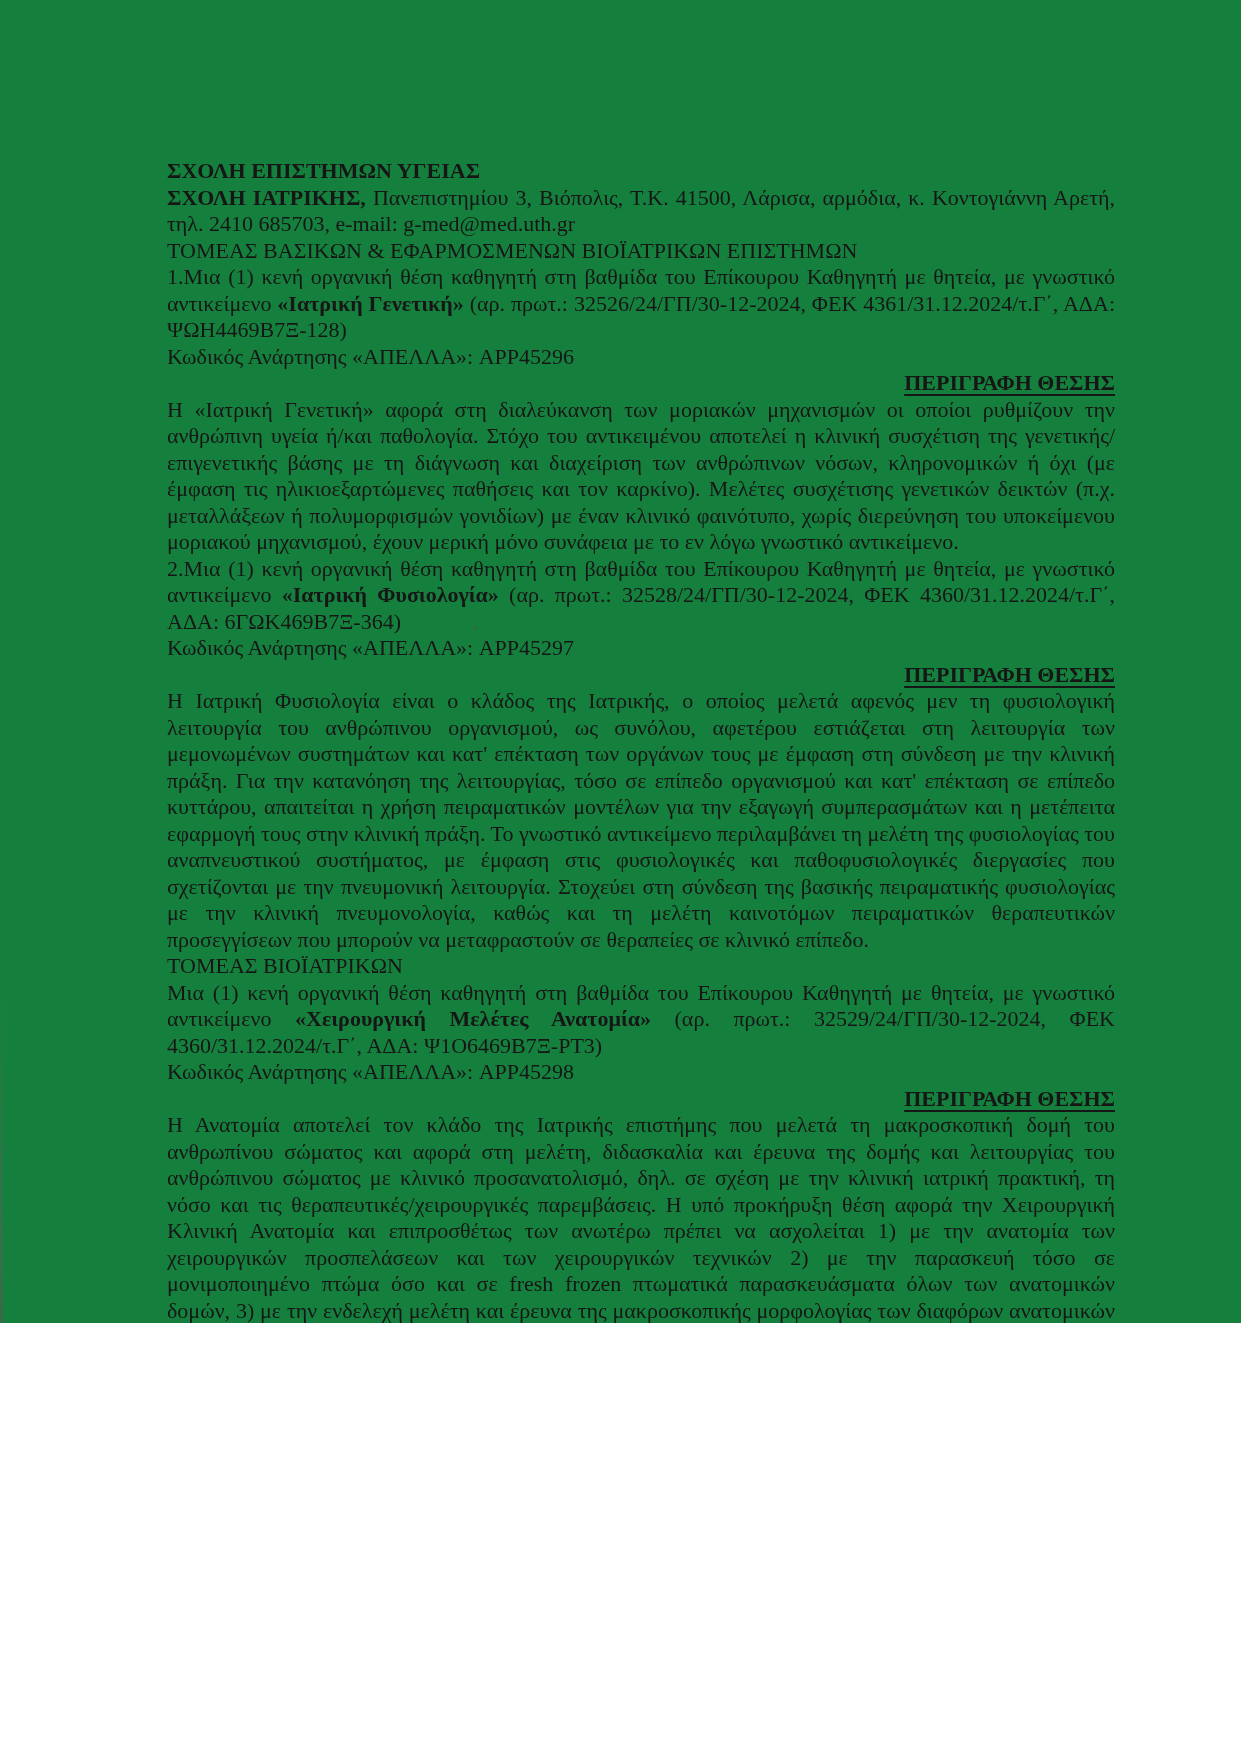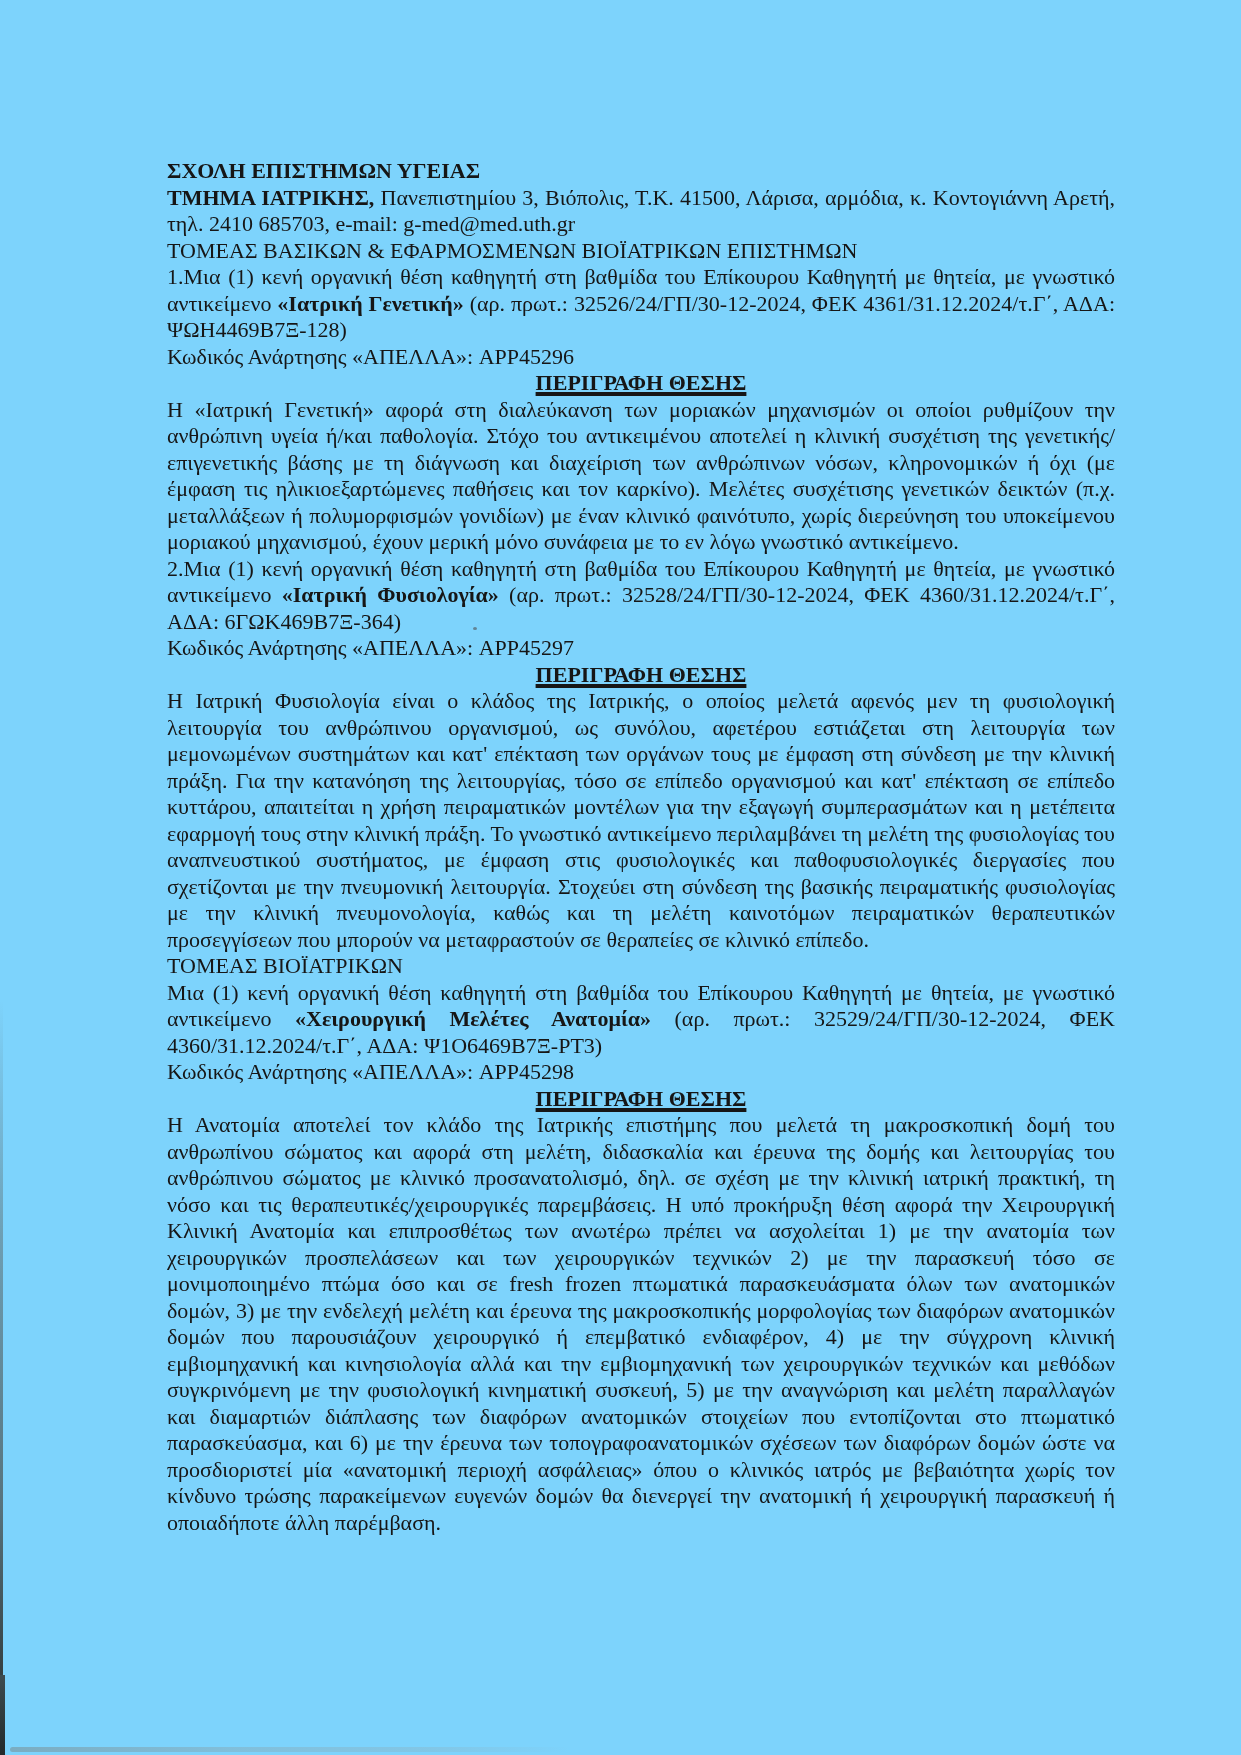--- a/index.html
+++ b/index.html
@@ -3,43 +3,42 @@
 <meta charset="utf-8">
 <style>
   html, body {
     margin: 0;
     padding: 0;
     background: #ffffff;
   }
   .page {
     position: relative;
     width: 1241px;
-    height: 1755px;
-    background: #7dd3fc;
+    height: 1323px;
+    background: #15803d;
     overflow: hidden;
     font-family: "Liberation Serif", "DejaVu Serif", serif;
     color: #161616;
   }
   .content {
     position: absolute;
     left: 167px;
     top: 158px;
     width: 948px;
     font-size: 22px;
     line-height: 26.5px;
     text-align: justify;
   }
   .content p { margin: 0; }
   .section-heading { font-weight: normal; text-align: left; }
   .header-school { font-weight: bold; text-align: left; }
   .apella { font-weight: normal; text-align: left; }
   .desc-heading {
     font-weight: bold;
-    text-align: center;
-    text-decoration: underline;
+    text-align: right;
   }
   .desc-heading .u {
     text-decoration: underline;
     text-decoration-thickness: 2px;
     text-underline-offset: 4px;
   }
   .mt-section1 { margin-top: 37px; }
   .mt-position { margin-top: 40px; }
   .mt-section2 { margin-top: 22px; }
 
@@ -86,21 +85,21 @@
 <div class="page">
 
   <div class="artifact-left-line"></div>
   <div class="artifact-left-line-dark"></div>
   <div class="artifact-bottom-smudge"></div>
   <div class="artifact-dot"></div>
 
   <div class="content">
 
     <p class="header-school">ΣΧΟΛΗ ΕΠΙΣΤΗΜΩΝ ΥΓΕΙΑΣ</p>
-    <p class="header-contact"><strong>ΤΜΗΜΑ ΙΑΤΡΙΚΗΣ,</strong><span> Πανεπιστημίου 3, Βιόπολις, Τ.Κ. 41500, Λάρισα, αρμόδια, κ. Κοντογιάννη Αρετή, τηλ. 2410 685703, e-mail: g-med@med.uth.gr</span></p>
+    <p class="header-contact"><strong>ΣΧΟΛΗ ΙΑΤΡΙΚΗΣ,</strong><span> Πανεπιστημίου 3, Βιόπολις, Τ.Κ. 41500, Λάρισα, αρμόδια, κ. Κοντογιάννη Αρετή, τηλ. 2410 685703, e-mail: g-med@med.uth.gr</span></p>
 
     <p class="section-heading mt-section1">ΤΟΜΕΑΣ ΒΑΣΙΚΩΝ &amp; ΕΦΑΡΜΟΣΜΕΝΩΝ ΒΙΟΪΑΤΡΙΚΩΝ ΕΠΙΣΤΗΜΩΝ</p>
 
     <p class="position-intro"><span>1.Μια (1) κενή οργανική θέση καθηγητή στη βαθμίδα του Επίκουρου Καθηγητή με θητεία, με γνωστικό αντικείμενο </span><strong>«Ιατρική Γενετική»</strong><span> (αρ. πρωτ.: 32526/24/ΓΠ/30-12-2024, ΦΕΚ 4361/31.12.2024/τ.Γ΄, ΑΔΑ: ΨΩΗ4469Β7Ξ-128)</span></p>
     <p class="apella">Κωδικός Ανάρτησης «ΑΠΕΛΛΑ»: APP45296</p>
     <p class="desc-heading"><span class="u">ΠΕΡΙΓΡΑΦΗ ΘΕΣΗΣ</span></p>
     <p class="description">Η «Ιατρική Γενετική» αφορά στη διαλεύκανση των μοριακών μηχανισμών οι οποίοι ρυθμίζουν την ανθρώπινη υγεία ή/και παθολογία. Στόχο του αντικειμένου αποτελεί η κλινική συσχέτιση της γενετικής/επιγενετικής βάσης με τη διάγνωση και διαχείριση των ανθρώπινων νόσων, κληρονομικών ή όχι (με έμφαση τις ηλικιοεξαρτώμενες παθήσεις και τον καρκίνο). Μελέτες συσχέτισης γενετικών δεικτών (π.χ. μεταλλάξεων ή πολυμορφισμών γονιδίων) με έναν κλινικό φαινότυπο, χωρίς διερεύνηση του υποκείμενου μοριακού μηχανισμού, έχουν μερική μόνο συνάφεια με το εν λόγω γνωστικό αντικείμενο.</p>
 
     <p class="position-intro mt-position"><span>2.Μια (1) κενή οργανική θέση καθηγητή στη βαθμίδα του Επίκουρου Καθηγητή με θητεία, με γνωστικό αντικείμενο </span><strong>«Ιατρική Φυσιολογία»</strong><span> (αρ. πρωτ.: 32528/24/ΓΠ/30-12-2024, ΦΕΚ 4360/31.12.2024/τ.Γ΄, ΑΔΑ: 6ΓΩΚ469Β7Ξ-364)</span></p>
     <p class="apella">Κωδικός Ανάρτησης «ΑΠΕΛΛΑ»: APP45297</p>

